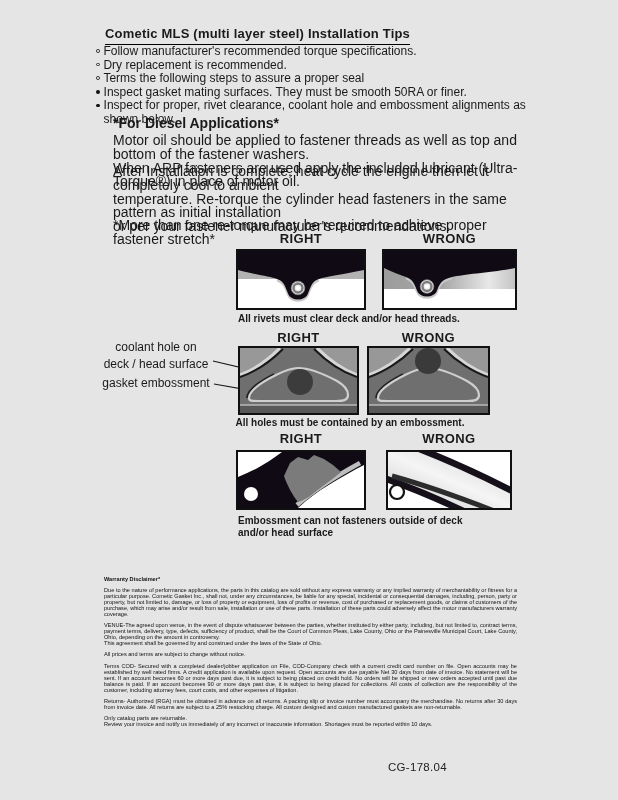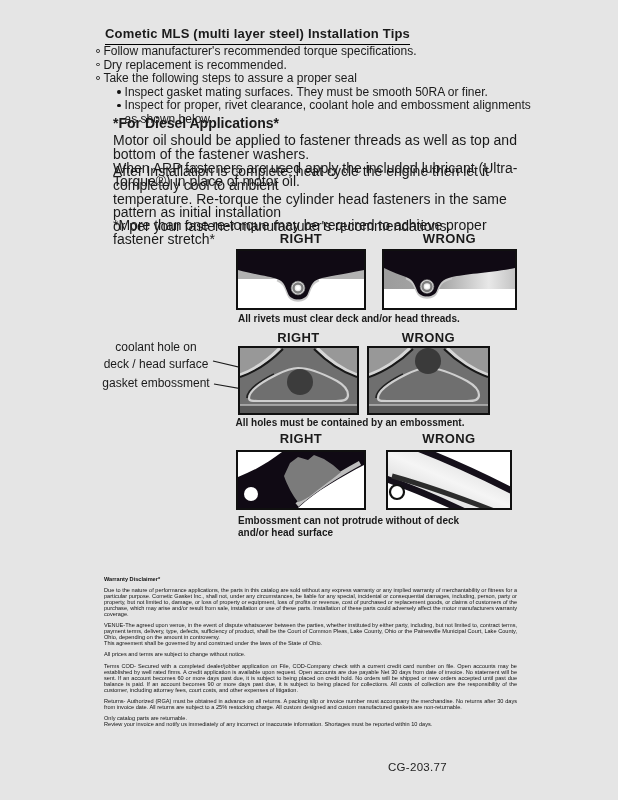--- a/index.html
+++ b/index.html
@@ -7,21 +7,21 @@
   .page{position:relative;width:618px;height:800px;background:#e5e5e5;
         font-family:Liberation Sans, sans-serif;color:#1a1a1a;overflow:hidden}
   .abs{position:absolute}
   .title{font-size:13px;font-weight:700;letter-spacing:.2px;display:inline-block;
          border-bottom:1.7px solid #000;padding-bottom:3px}
   .bullet-row{display:flex;align-items:flex-start;font-size:12px;line-height:13.5px}
   .marker-o{width:3.6px;height:3.6px;border:1px solid #2a2a2a;border-radius:50%;
             margin:4.2px 3.8px 0 0;flex:none}
   .marker-b{width:3.8px;height:3.8px;background:#111;border-radius:50%;
             margin:4.6px 3.8px 0 0;flex:none}
-  .sub{margin-left:21px}
+  .sub{}
   .h2{font-size:14px;font-weight:700}
   .body-text{font-size:14px;line-height:13.8px;white-space:pre-line}
   .dlabel{font-size:13px;font-weight:700;text-align:center;letter-spacing:.4px}
   .dbox{border:2px solid #101010;background:#fff}
   .dbox svg{display:block}
   .cap{font-size:10px;font-weight:700;line-height:12px;white-space:pre-line}
   .cap-center{text-align:center}
   .side-label{font-size:12px;line-height:17px;text-align:center;white-space:pre-line}
   .warranty{font-size:5.6px;line-height:6.05px;text-align:justify;color:#121212}
   .warranty p{white-space:pre-line;margin-top:5px}
@@ -41,21 +41,21 @@
     <div class="bullet-row">
       <span class="marker-o"></span>
       <span>Follow manufacturer's recommended torque specifications.</span>
     </div>
     <div class="bullet-row">
       <span class="marker-o"></span>
       <span>Dry replacement is recommended.</span>
     </div>
     <div class="bullet-row">
       <span class="marker-o"></span>
-      <span>Take the following steps to assure a proper seal</span>
+      <span>Terms the following steps to assure a proper seal</span>
     </div>
     <div class="bullet-row sub">
       <span class="marker-b"></span>
       <span>Inspect gasket mating surfaces.  They must be smooth 50RA or finer.</span>
     </div>
     <div class="bullet-row sub">
       <span class="marker-b"></span>
       <span>Inspect for proper, rivet clearance, coolant hole and embossment alignments as shown below.</span>
     </div>
   </div>
@@ -186,30 +186,30 @@
         </linearGradient>
       </defs>
       <rect x="0" y="0" width="122" height="56" fill="#ffffff"></rect>
       <path d="M-8,4 C30,16 68,32 130,64" stroke="#15101a" stroke-width="46" fill="none"></path>
       <path d="M-8,4 C30,16 68,32 130,64" stroke="url(#silvergrad)" stroke-width="33" fill="none"></path>
       <path d="M4,24 C44,35 84,50 124,66" stroke="#2c2c2c" stroke-width="5" fill="none"></path>
       <circle cx="9" cy="40" r="7" fill="#ffffff" stroke="#111111" stroke-width="2.2"></circle>
     </svg>
   </div>
 
-  <div class="abs cap" style="left:238px;top:515px;width:300px">Embossment can not protrude without of deck
+  <div class="abs cap" style="left:238px;top:515px;width:300px">Embossment can not fasteners outside of deck
 and/or head surface</div>
 
   <div class="abs warranty" style="left:104px;top:576px;width:413px">
     <p class="whead">Warranty Disclaimer*</p>
     <p>Due to the nature of performance applications, the parts in this catalog are sold without any express warranty or any implied warranty of merchantability or fitness for a particular purpose.  Cometic Gasket Inc., shall not, under any circumstances, be liable for any special, incidental or consequential damages, including, person, party or property, but not limited to, damage, or loss of property or equipment, loss of profits or revenue, cost of purchased or replacement goods, or claims of customers of the purchase, which may arise and/or result from sale, installation or use of these parts.  Installation of these parts could adversely affect the motor manufacturers warranty coverage.</p>
     <p>VENUE-The agreed upon venue, in the event of dispute whatsoever between the parties, whether instituted by either party, including, but not limited to, contract terms, payment terms, delivery, type, defects, sufficiency of product, shall be the Court of Common Pleas, Lake County, Ohio or the Painesville Municipal Court, Lake County, Ohio, depending on the amount in controversy.
 This agreement shall be governed by and construed under the laws of the State of Ohio.</p>
     <p>All prices and terms are subject to change without notice.</p>
     <p>Terms COD- Secured with a completed dealer/jobber application on File, COD-Company check with a current credit card number on file.  Open accounts may be established by well rated firms.  A credit application is available upon request.  Open accounts are due payable Net 30 days from date of invoice.  No statement will be sent.  If an account becomes 60 or more days past due, it is subject to being placed on credit hold.  No orders will be shipped or new orders accepted until past due balance is paid.  If an account becomes 90 or more days past due, it is subject to being placed for collections.  All costs of collection are the responsibility of the customer, including attorney fees, court costs, and other expenses of litigation.</p>
     <p>Returns- Authorized (RGA) must be obtained in advance on all returns.  A packing slip or invoice number must accompany the merchandise.  No returns after 30 days from invoice date.  All returns are subject to a 25% restocking charge.  All custom designed and custom manufactured gaskets are non-returnable.</p>
     <p>Only catalog parts are returnable.
 Review your invoice and notify us immediately of any incorrect or inaccurate information.  Shortages must be reported within 10 days.</p>
   </div>
 
-  <div class="abs footer-code" style="left:388px;top:761px">CG-203.77</div>
+  <div class="abs footer-code" style="left:388px;top:761px">CG-178.04</div>
 
 </div>
 
 </body></html>

